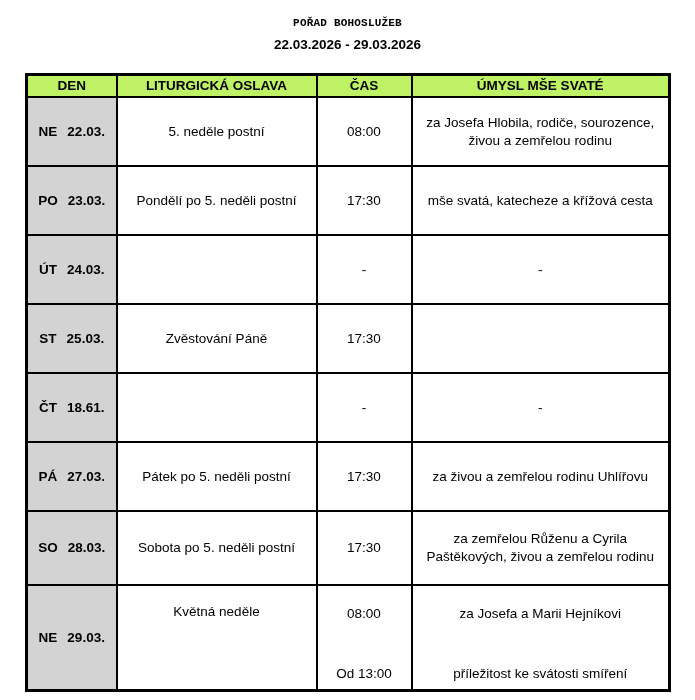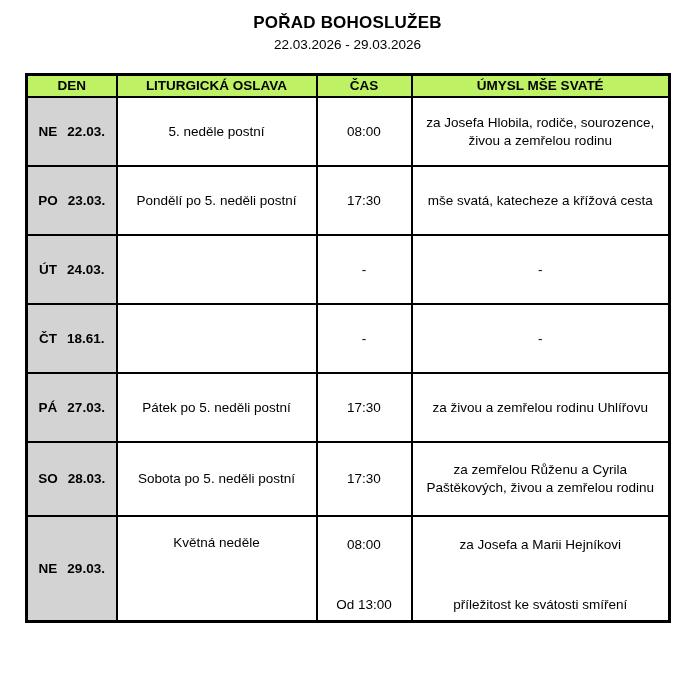--- a/index.html
+++ b/index.html
@@ -14,34 +14,35 @@
     width: 695px;
     height: 700px;
     background: #ffffff;
     overflow: hidden;
   }
   .titles {
     padding-top: 12px;
     text-align: center;
   }
   .title-main {
-    font-size: 17px;
+    font-size: 11px;
     font-weight: bold;
     line-height: 22px;
     letter-spacing: 0.2px;
+    font-family: Liberation Mono, monospace;
   }
   .title-sub {
     font-size: 15px;
     font-weight: bold;
     line-height: 22px;
     letter-spacing: 0.2px;
   }
   .title-dates {
     font-size: 13.5px;
-    font-weight: normal;
+    font-weight: bold;
     line-height: 22px;
     text-align: center;
   }
   table.schedule {
     border-collapse: collapse;
     table-layout: fixed;
     margin: 17px 0 0 25px;
     width: 643px;
     border: 3px solid #000000;
   }
@@ -139,20 +140,26 @@
         <td class="int">mše svatá, katecheze a křížová cesta</td>
       </tr>
 
       <tr class="row-std">
         <td class="day"><span>ÚT</span><span class="date">24.03.</span></td>
         <td class="cel"></td>
         <td class="time">-</td>
         <td class="int">-</td>
       </tr>
 
+      <tr class="row-std">
+        <td class="day"><span>ST</span><span class="date">25.03.</span></td>
+        <td class="cel">Zvěstování Páně</td>
+        <td class="time">17:30</td>
+        <td class="int"></td>
+      </tr>
 
       <tr class="row-std">
         <td class="day"><span>ČT</span><span class="date">18.61.</span></td>
         <td class="cel"></td>
         <td class="time">-</td>
         <td class="int">-</td>
       </tr>
 
       <tr class="row-std">
         <td class="day"><span>PÁ</span><span class="date">27.03.</span></td>

